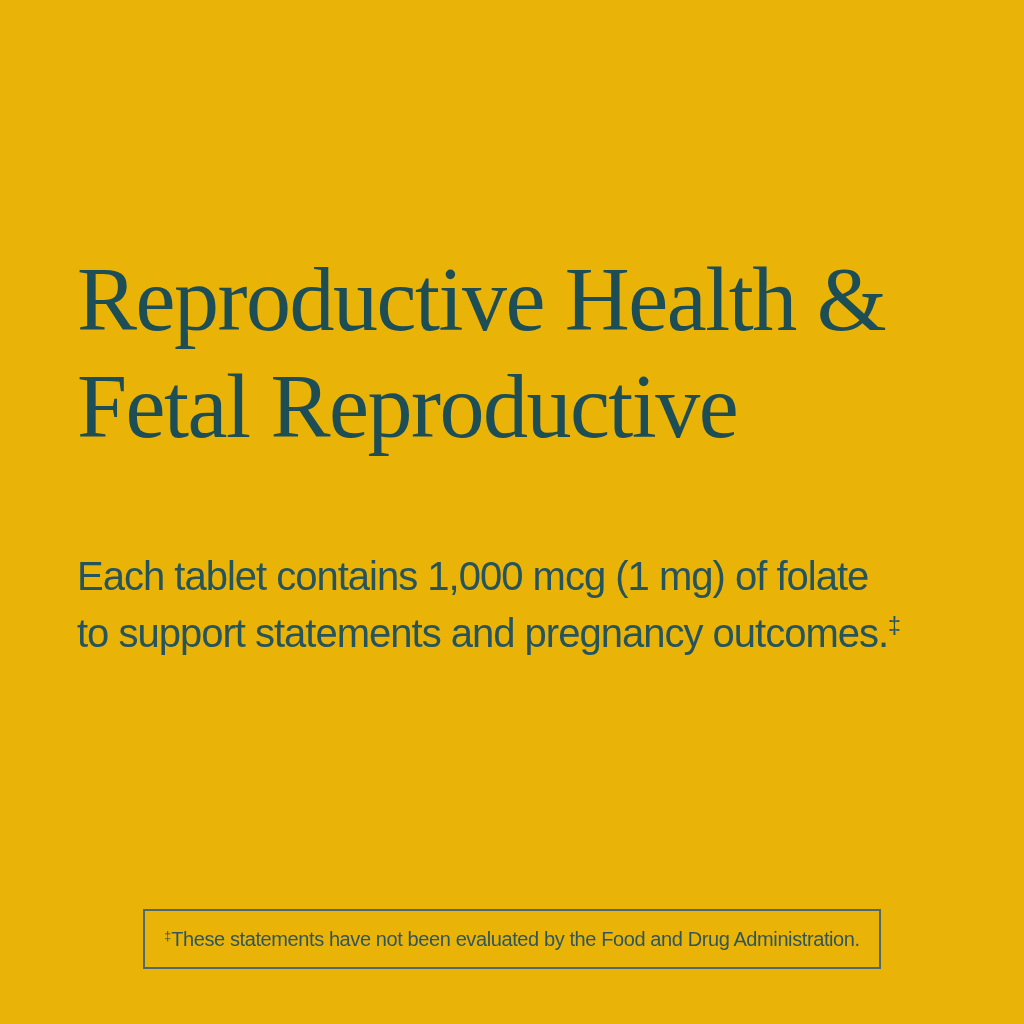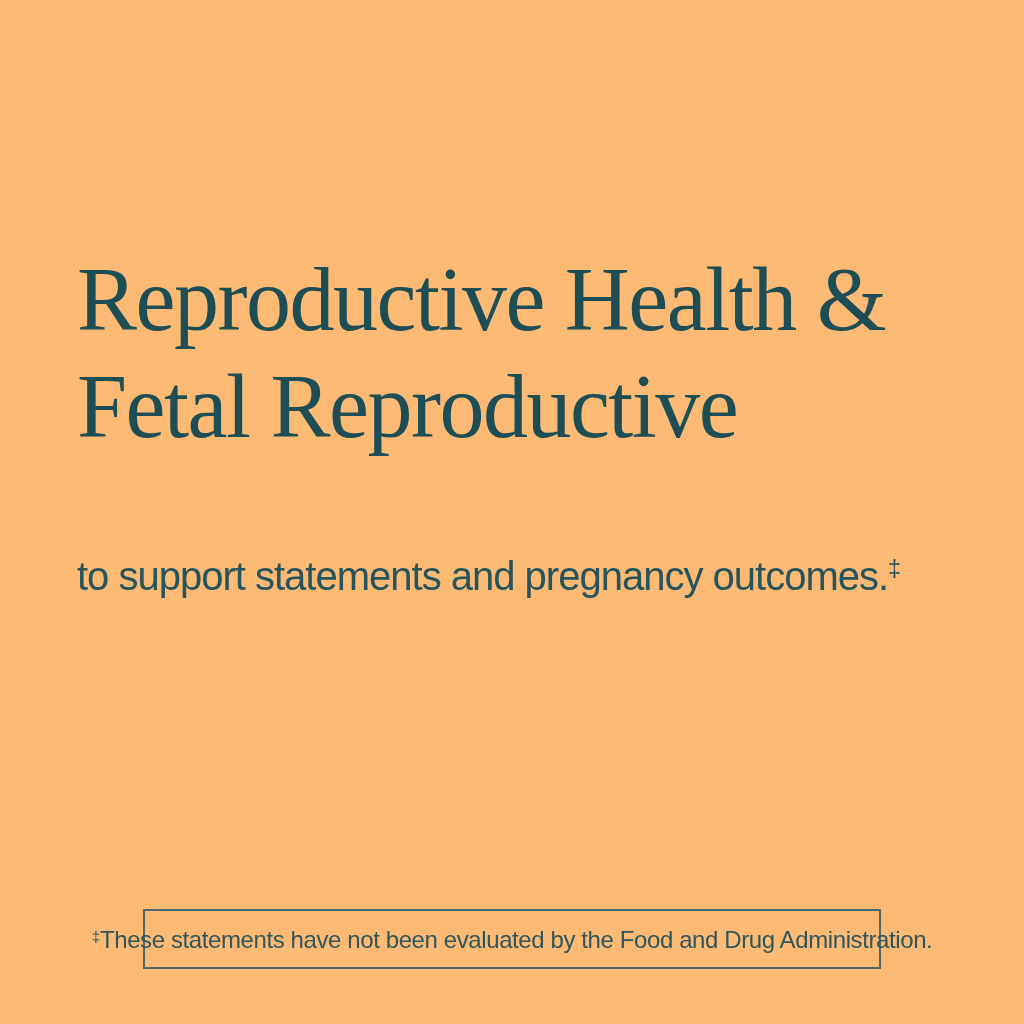--- a/index.html
+++ b/index.html
@@ -5,21 +5,21 @@
   html, body {
     margin: 0;
     padding: 0;
     background: #9a9a9a;
   }
   .canvas {
     position: relative;
     width: 1024px;
     height: 1024px;
     margin: 0 auto;
-    background: #fdba74;
+    background: #eab308;
     overflow: hidden;
     font-family: "Liberation Sans", sans-serif;
   }
   .headline {
     position: absolute;
     left: 77px;
     top: 246px;
     font-family: "Liberation Serif", serif;
     font-weight: 400;
     font-size: 90px;
@@ -52,21 +52,21 @@
     top: 909px;
     width: 738px;
     height: 60px;
     box-sizing: border-box;
     border: 2px solid #4d6870;
     display: flex;
     flex-direction: column;
     justify-content: center;
     align-items: center;
     text-align: center;
-    font-size: 24px;
+    font-size: 20px;
     line-height: 27px;
     letter-spacing: -0.4px;
     color: #2f565c;
     white-space: nowrap;
   }
   .disclaimer-box sup {
     font-size: 62%;
     line-height: 0;
     vertical-align: 6px;
     letter-spacing: 0;
@@ -76,20 +76,21 @@
 <body>
 
 <div class="canvas">
 
   <h1 class="headline" style="margin:0; font-weight:400;">
     <div>Reproductive Health &amp;</div>
     <div>Fetal Reproductive</div>
   </h1>
 
   <div class="body-copy">
+    <div>Each tablet contains 1,000 mcg (1 mg) of folate</div>
     <div><span>to support statements and pregnancy outcomes.</span><sup>‡</sup></div>
   </div>
 
   <div class="disclaimer-box">
     <div><sup>‡</sup><span>These statements have not been evaluated by the Food and Drug Administration.</span></div>
   </div>
 
 </div>
 
 </body></html>

